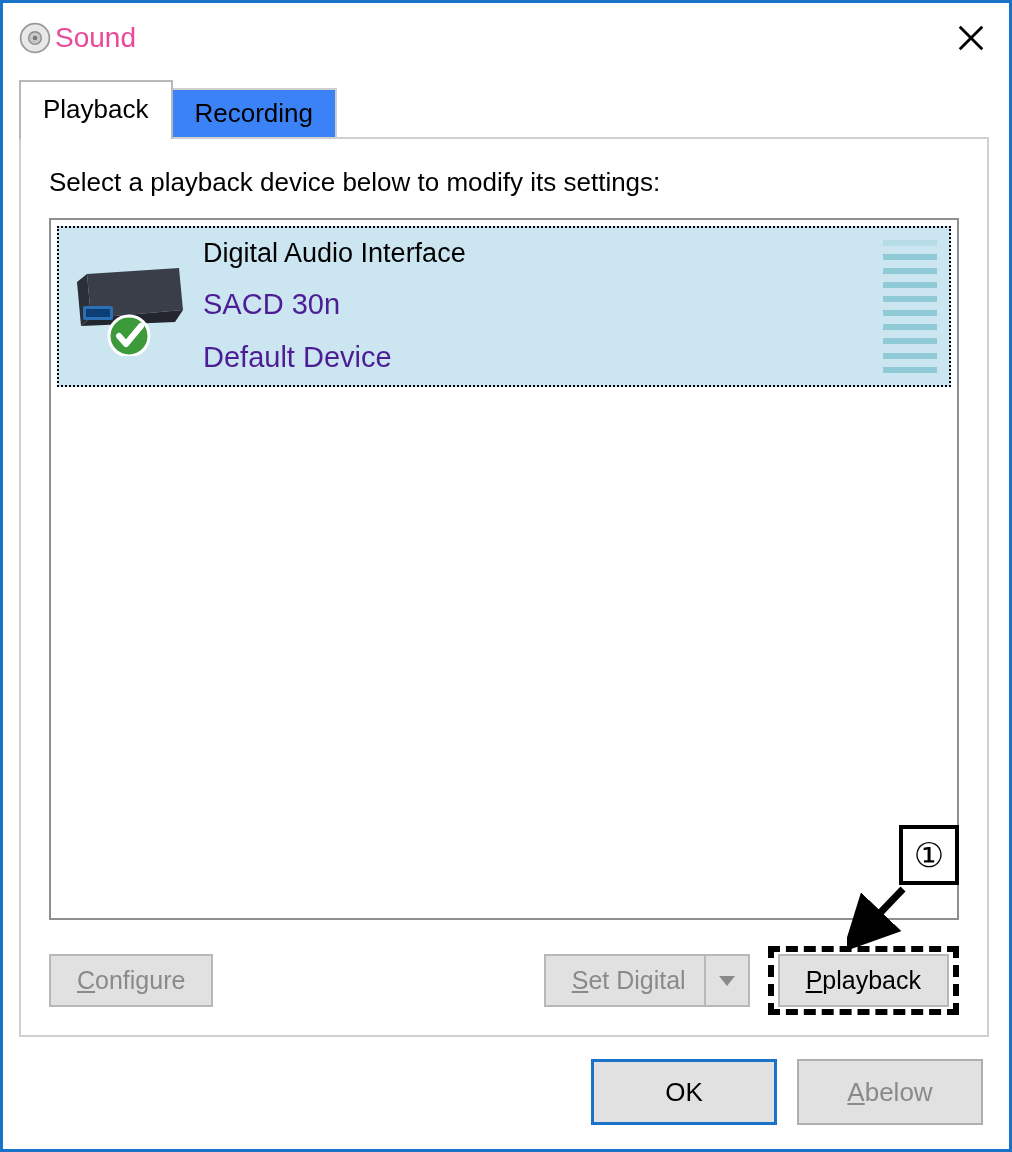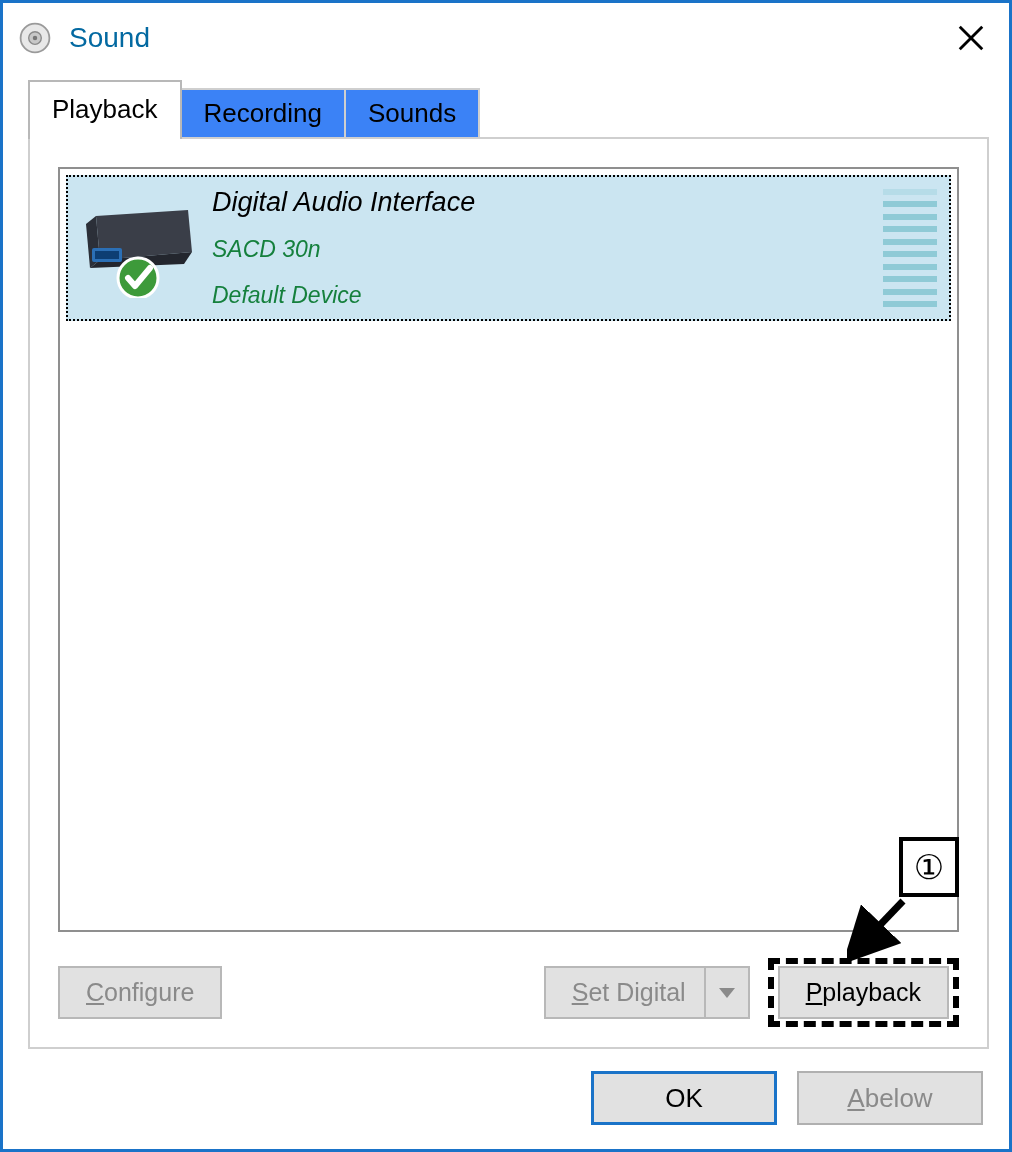--- a/index.html
+++ b/index.html
@@ -13,29 +13,29 @@
   }
 
   
   .titlebar {
     height: 70px;
     display: flex; align-items: center;
     padding: 0 12px;
     position: relative;
   }
   .titlebar .icon-wrap { width: 40px; height: 40px; display:flex; align-items:center; justify-content:center; }
-  .titlebar .title { font-size: 28px; color:#0369a1; margin-left: 14px; }
+  .titlebar .title { font-size: 28px; color:#ec4899; }
   .close-x {
     position: absolute; right: 18px; top: 50%; transform: translateY(-50%);
     width: 40px; height: 40px; display:flex; align-items:center; justify-content:center;
     font-size: 38px; color:#000; cursor: default;
   }
 
   
-  .content { flex:1; padding: 10px 20px 0 25px; display:flex; flex-direction:column; position:relative; }
+  .content { flex:1; padding: 10px 20px 0 16px; display:flex; flex-direction:column; position:relative; }
 
   
   .tabstrip {
     display:flex; align-items:flex-end; height: 56px;
   }
   .tab {
     border: 2px solid #cfcfcf;
     border-bottom: none;
     background:#3b82f6;
     font-size: 26px; color:#000;
@@ -78,23 +78,23 @@
     overflow:hidden;
   }
   .device-item {
     border: 2px dotted #000;
     background: #cbe5f1;
     display:flex; align-items:center;
     padding: 10px 12px 10px 8px;
     position:relative;
   }
   .device-icon-box { width: 130px; height: 100px; position:relative; flex:0 0 auto; }
-  .device-text { margin-left: 6px; font-style: italic; }
+  .device-text { margin-left: 6px; }
   .device-name { font-size: 27px; color:#000; }
-  .device-sub  { font-size: 23px; color:#15803d; line-height:1.2;margin-top:18px; }
+  .device-sub  { font-size: 29px; color:#4c1d95; line-height:1.2;margin-top:18px; }
   .level-meter {
     position:absolute; right: 12px; top: 10px; bottom:10px; width: 54px;
     display:flex; flex-direction:column; justify-content:space-between;
     padding: 2px 0;
   }
   .level-meter .bar { background:#8fcad6; height:6px; width:100%; }
   .level-meter .bar:first-child { opacity:.35; }
 
   
   .controls-row {
@@ -131,21 +131,21 @@
     font-size: 34px; font-weight:400;
   }
   .callout-arrow { position:absolute; pointer-events:none; }
 
   
   .dialog-buttons {
     display:flex; justify-content:flex-end; gap: 20px;
     padding: 22px 26px 24px 0;
   }
   .dlg-btn {
-    width: 186px; height: 54px;
+    width: 186px; height: 66px;
     background:#e1e1e1; border:2px solid #b0b0b0;
     font-size: 26px;
     display:flex; align-items:center; justify-content:center;
     color:#000;
   }
   .dlg-btn.default { border: 3px solid #1a73c8; }
   .dlg-btn.disabled { color:#8a8a8a; }
   .dlg-btn .ul { text-decoration: underline; }
 </style>
 </head>
@@ -168,24 +168,24 @@
         <line x1="21" y1="3" x2="3" y2="21" stroke="#000" stroke-width="2.2"></line>
       </svg>
     </div>
   </div>
 
   <div class="content">
 
     <div class="tabstrip">
       <div class="tab active">Playback</div>
       <div class="tab">Recording</div>
-      <div class="tab">Sounds</div>
     </div>
 
     <div class="tabpage">
+      <div class="instruction">Select a playback device below to modify its settings:</div>
 
       <div class="device-list">
         <div class="device-item">
 
           <div class="device-icon-box">
             <svg viewBox="0 0 130 100" width="130" height="100">
 
               <polygon points="20,18 112,12 116,54 24,62" fill="#3a3e48"></polygon>
               <polygon points="20,18 24,62 14,70 10,26" fill="#2b2f38"></polygon>
               <polygon points="24,62 116,54 108,66 14,70" fill="#23262e"></polygon>

